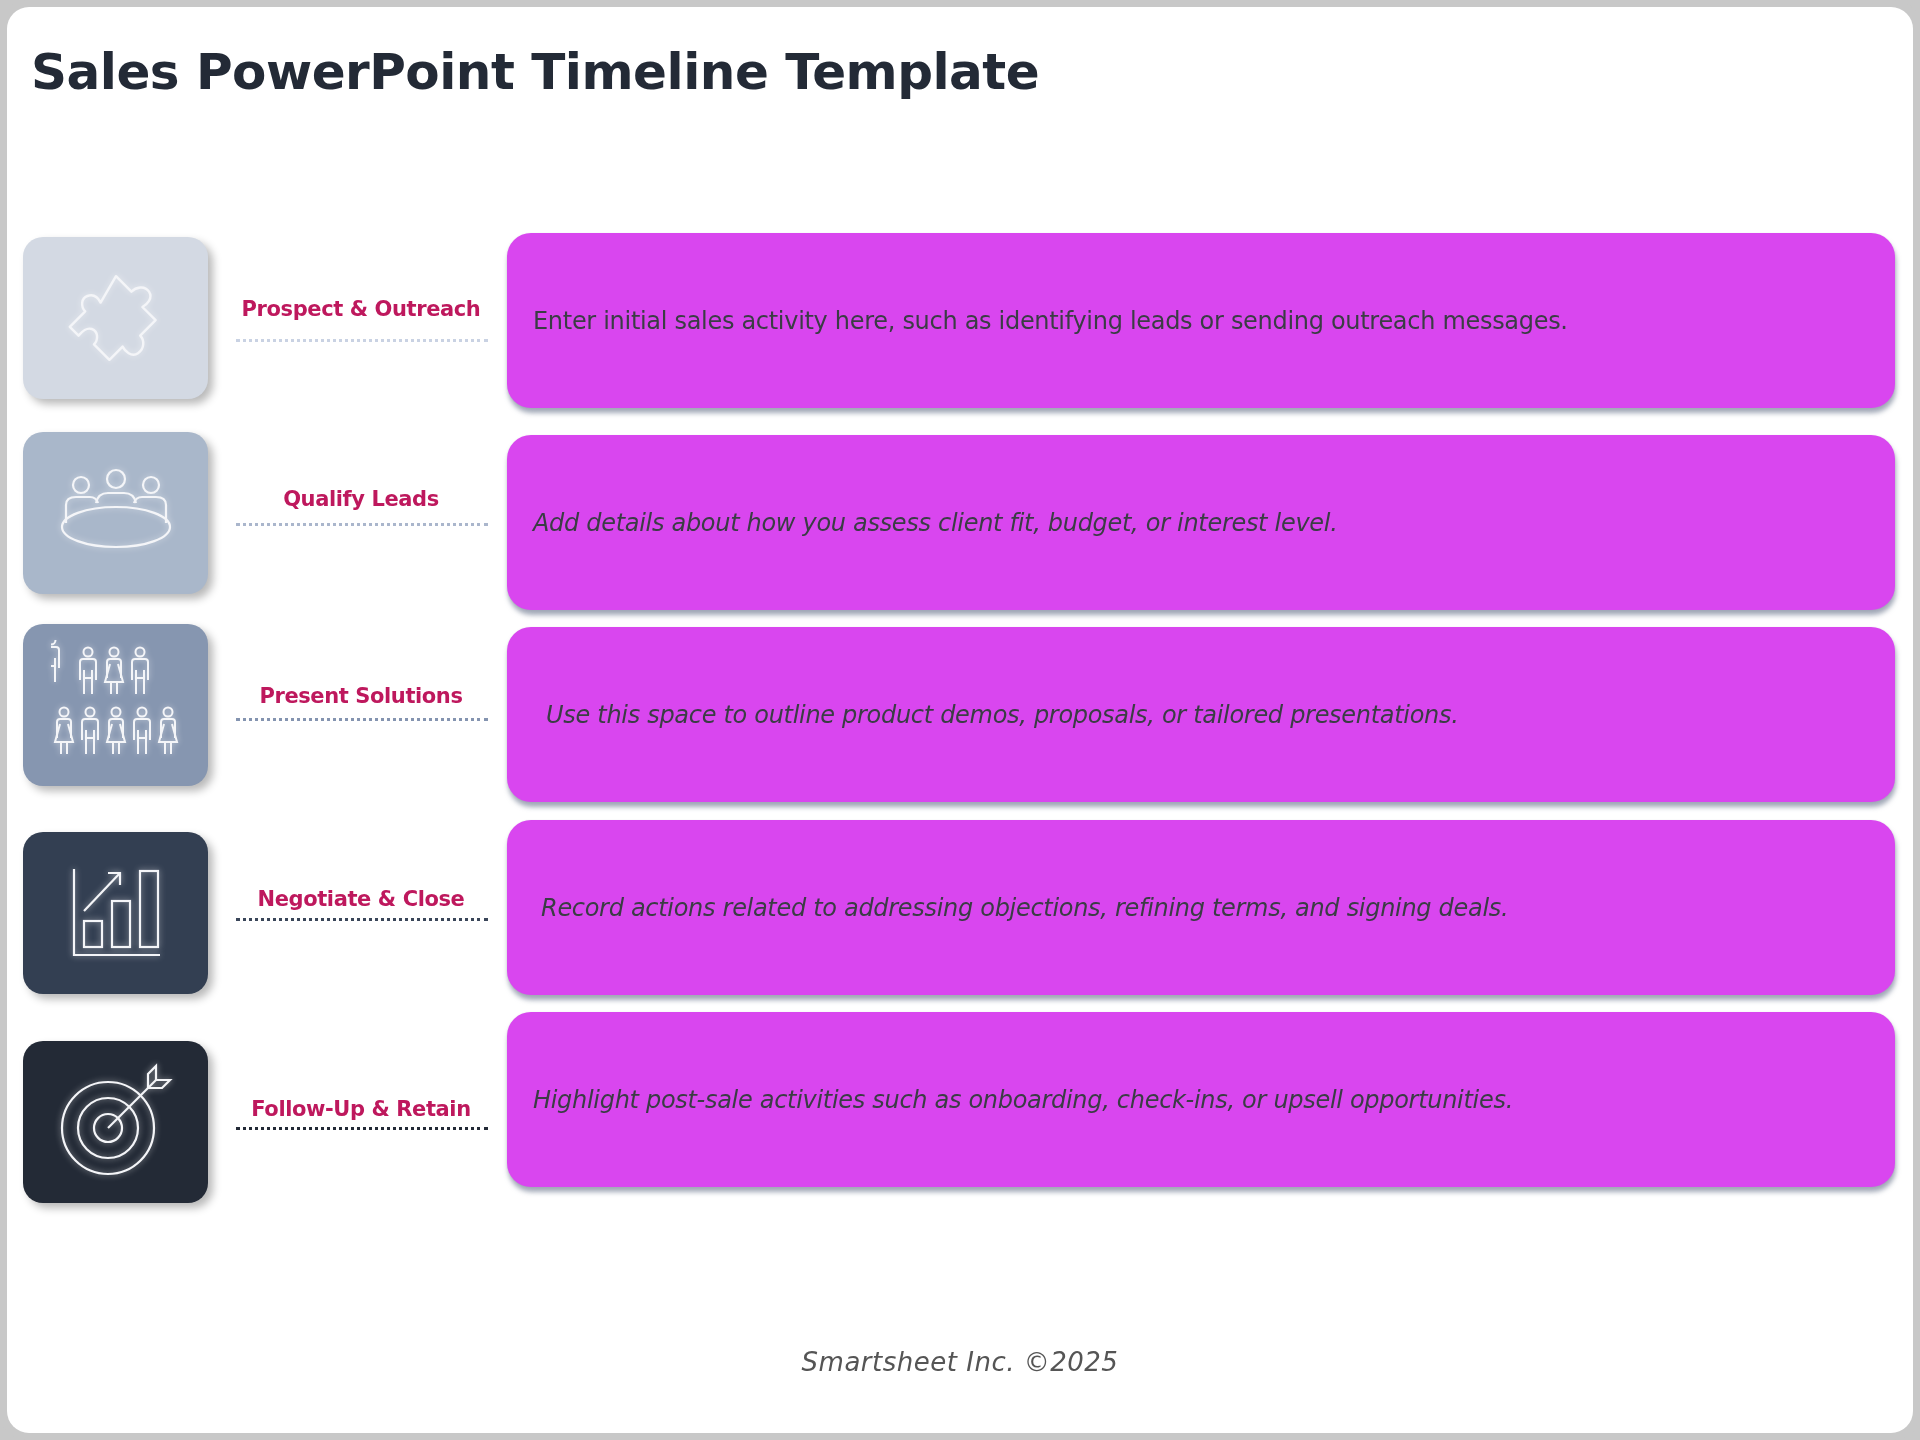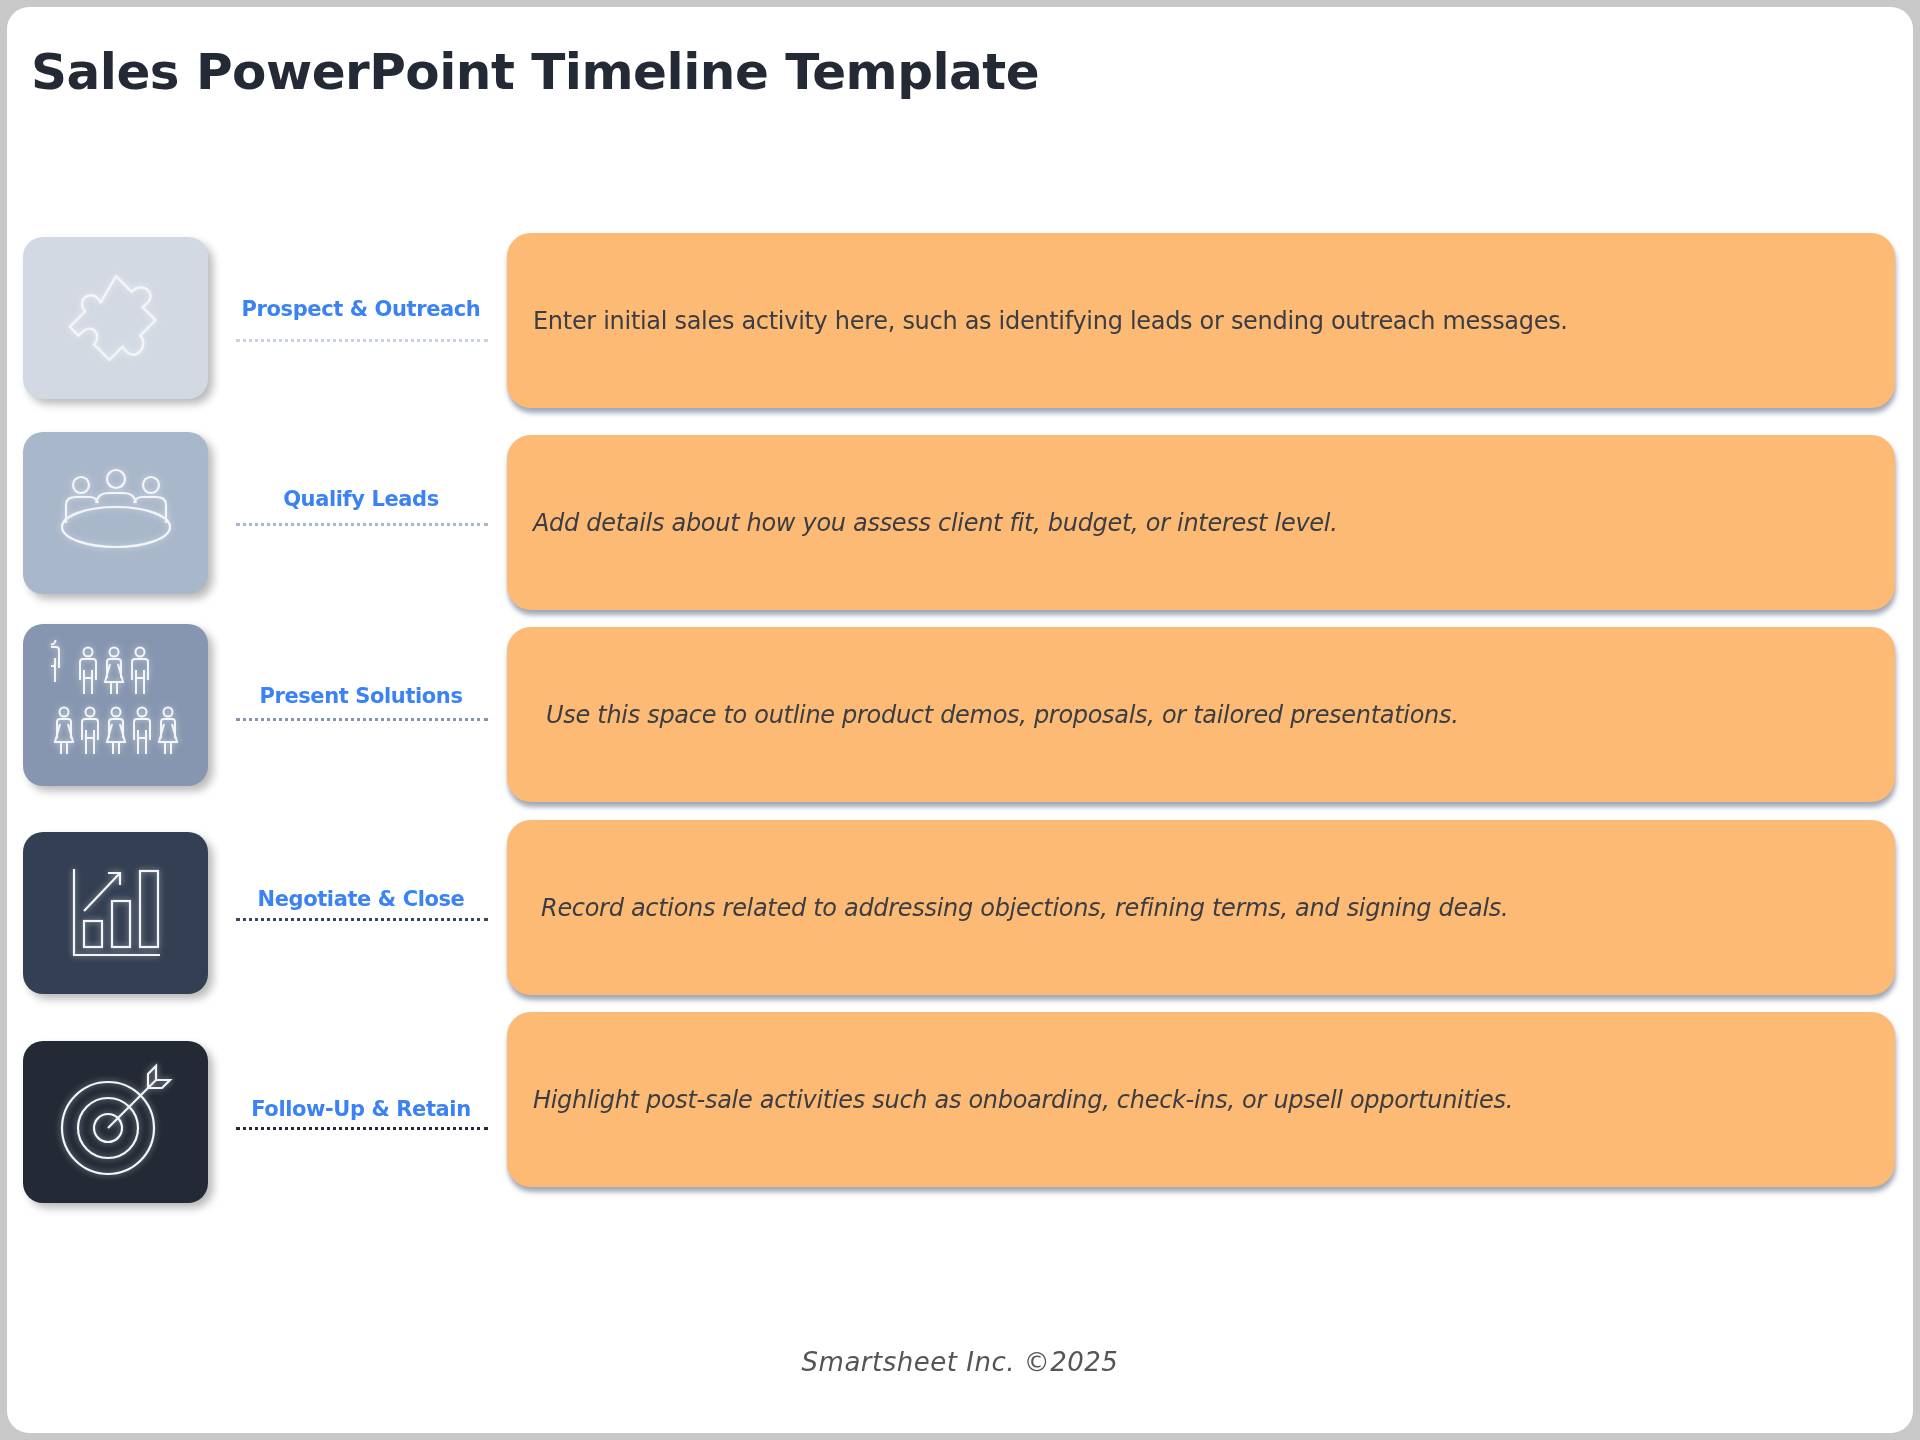--- a/index.html
+++ b/index.html
@@ -20,29 +20,29 @@
   .row { position: absolute; left: 0; width: 1906px; }
   .icon-box {
     position: absolute; left: 16px; width: 185px; height: 162px;
     border-radius: 20px; box-shadow: 5px 5px 8px rgba(0,0,0,0.28);
     display: flex; align-items: center; justify-content: center;
   }
   .icon-box svg { filter: drop-shadow(0 0 3px rgba(255,255,255,0.55)); }
   .label {
     position: absolute; left: 226px; width: 256px; text-align: center;
     font-family: "DejaVu Sans", sans-serif; font-weight: bold; font-size: 21px;
-    color: #3b82f6; white-space: nowrap; letter-spacing: -0.4px;
+    color: #be185d; white-space: nowrap; letter-spacing: -0.4px;
   }
   .dots {
     position: absolute; left: 229px; width: 252px; height: 0;
     border-top: 3px dotted #c9d2e3;
   }
   .card {
     position: absolute; left: 500px; width: 1388px; height: 175px;
-    background: #fdba74; border-radius: 24px;
+    background: #d946ef; border-radius: 24px;
     box-shadow: 1px 5px 5px rgba(110,122,145,0.65), 0 0 2px rgba(0,0,0,0.06);
     display: flex; align-items: center; box-sizing: border-box; padding-left: 26px;
   }
   .card-text {
     font-family: "DejaVu Sans", sans-serif; font-size: 24px; color: #3a3d44;
     white-space: nowrap; letter-spacing: -0.3px;
   }
   .card-text.italic { font-style: italic; }
   .footer {
     position: absolute; left: 0; width: 1906px; top: 1340px; text-align: center;

